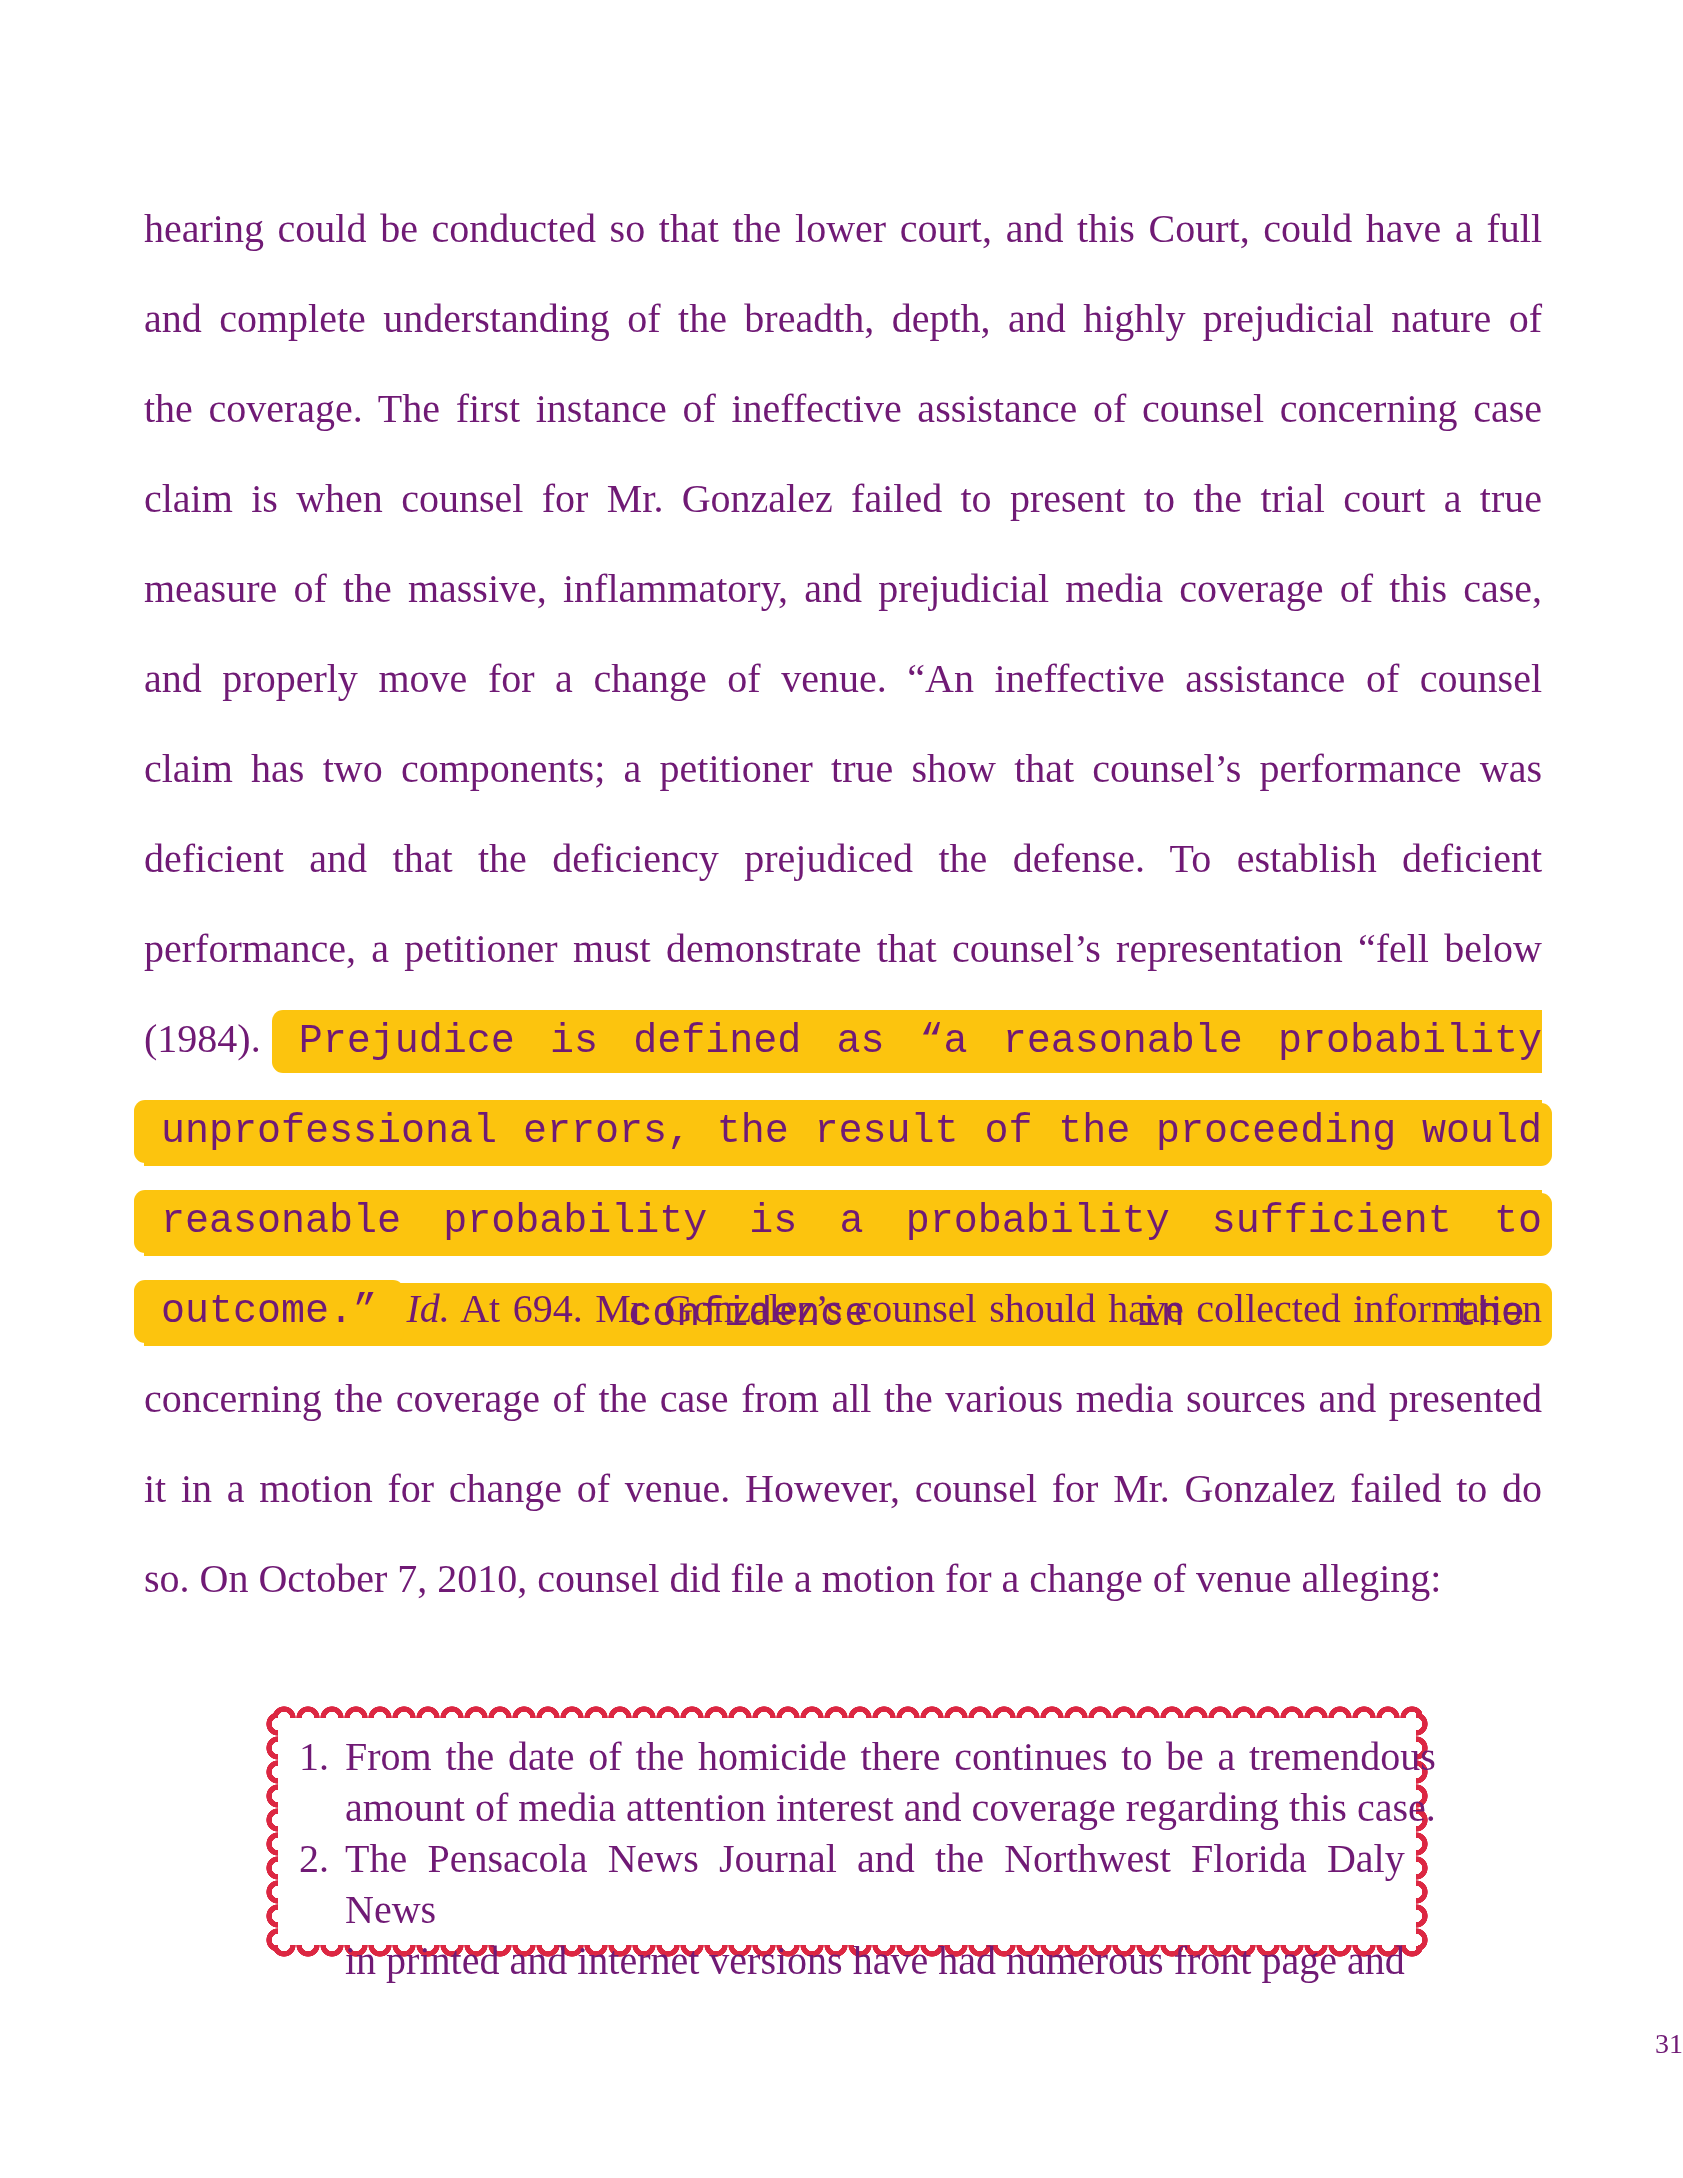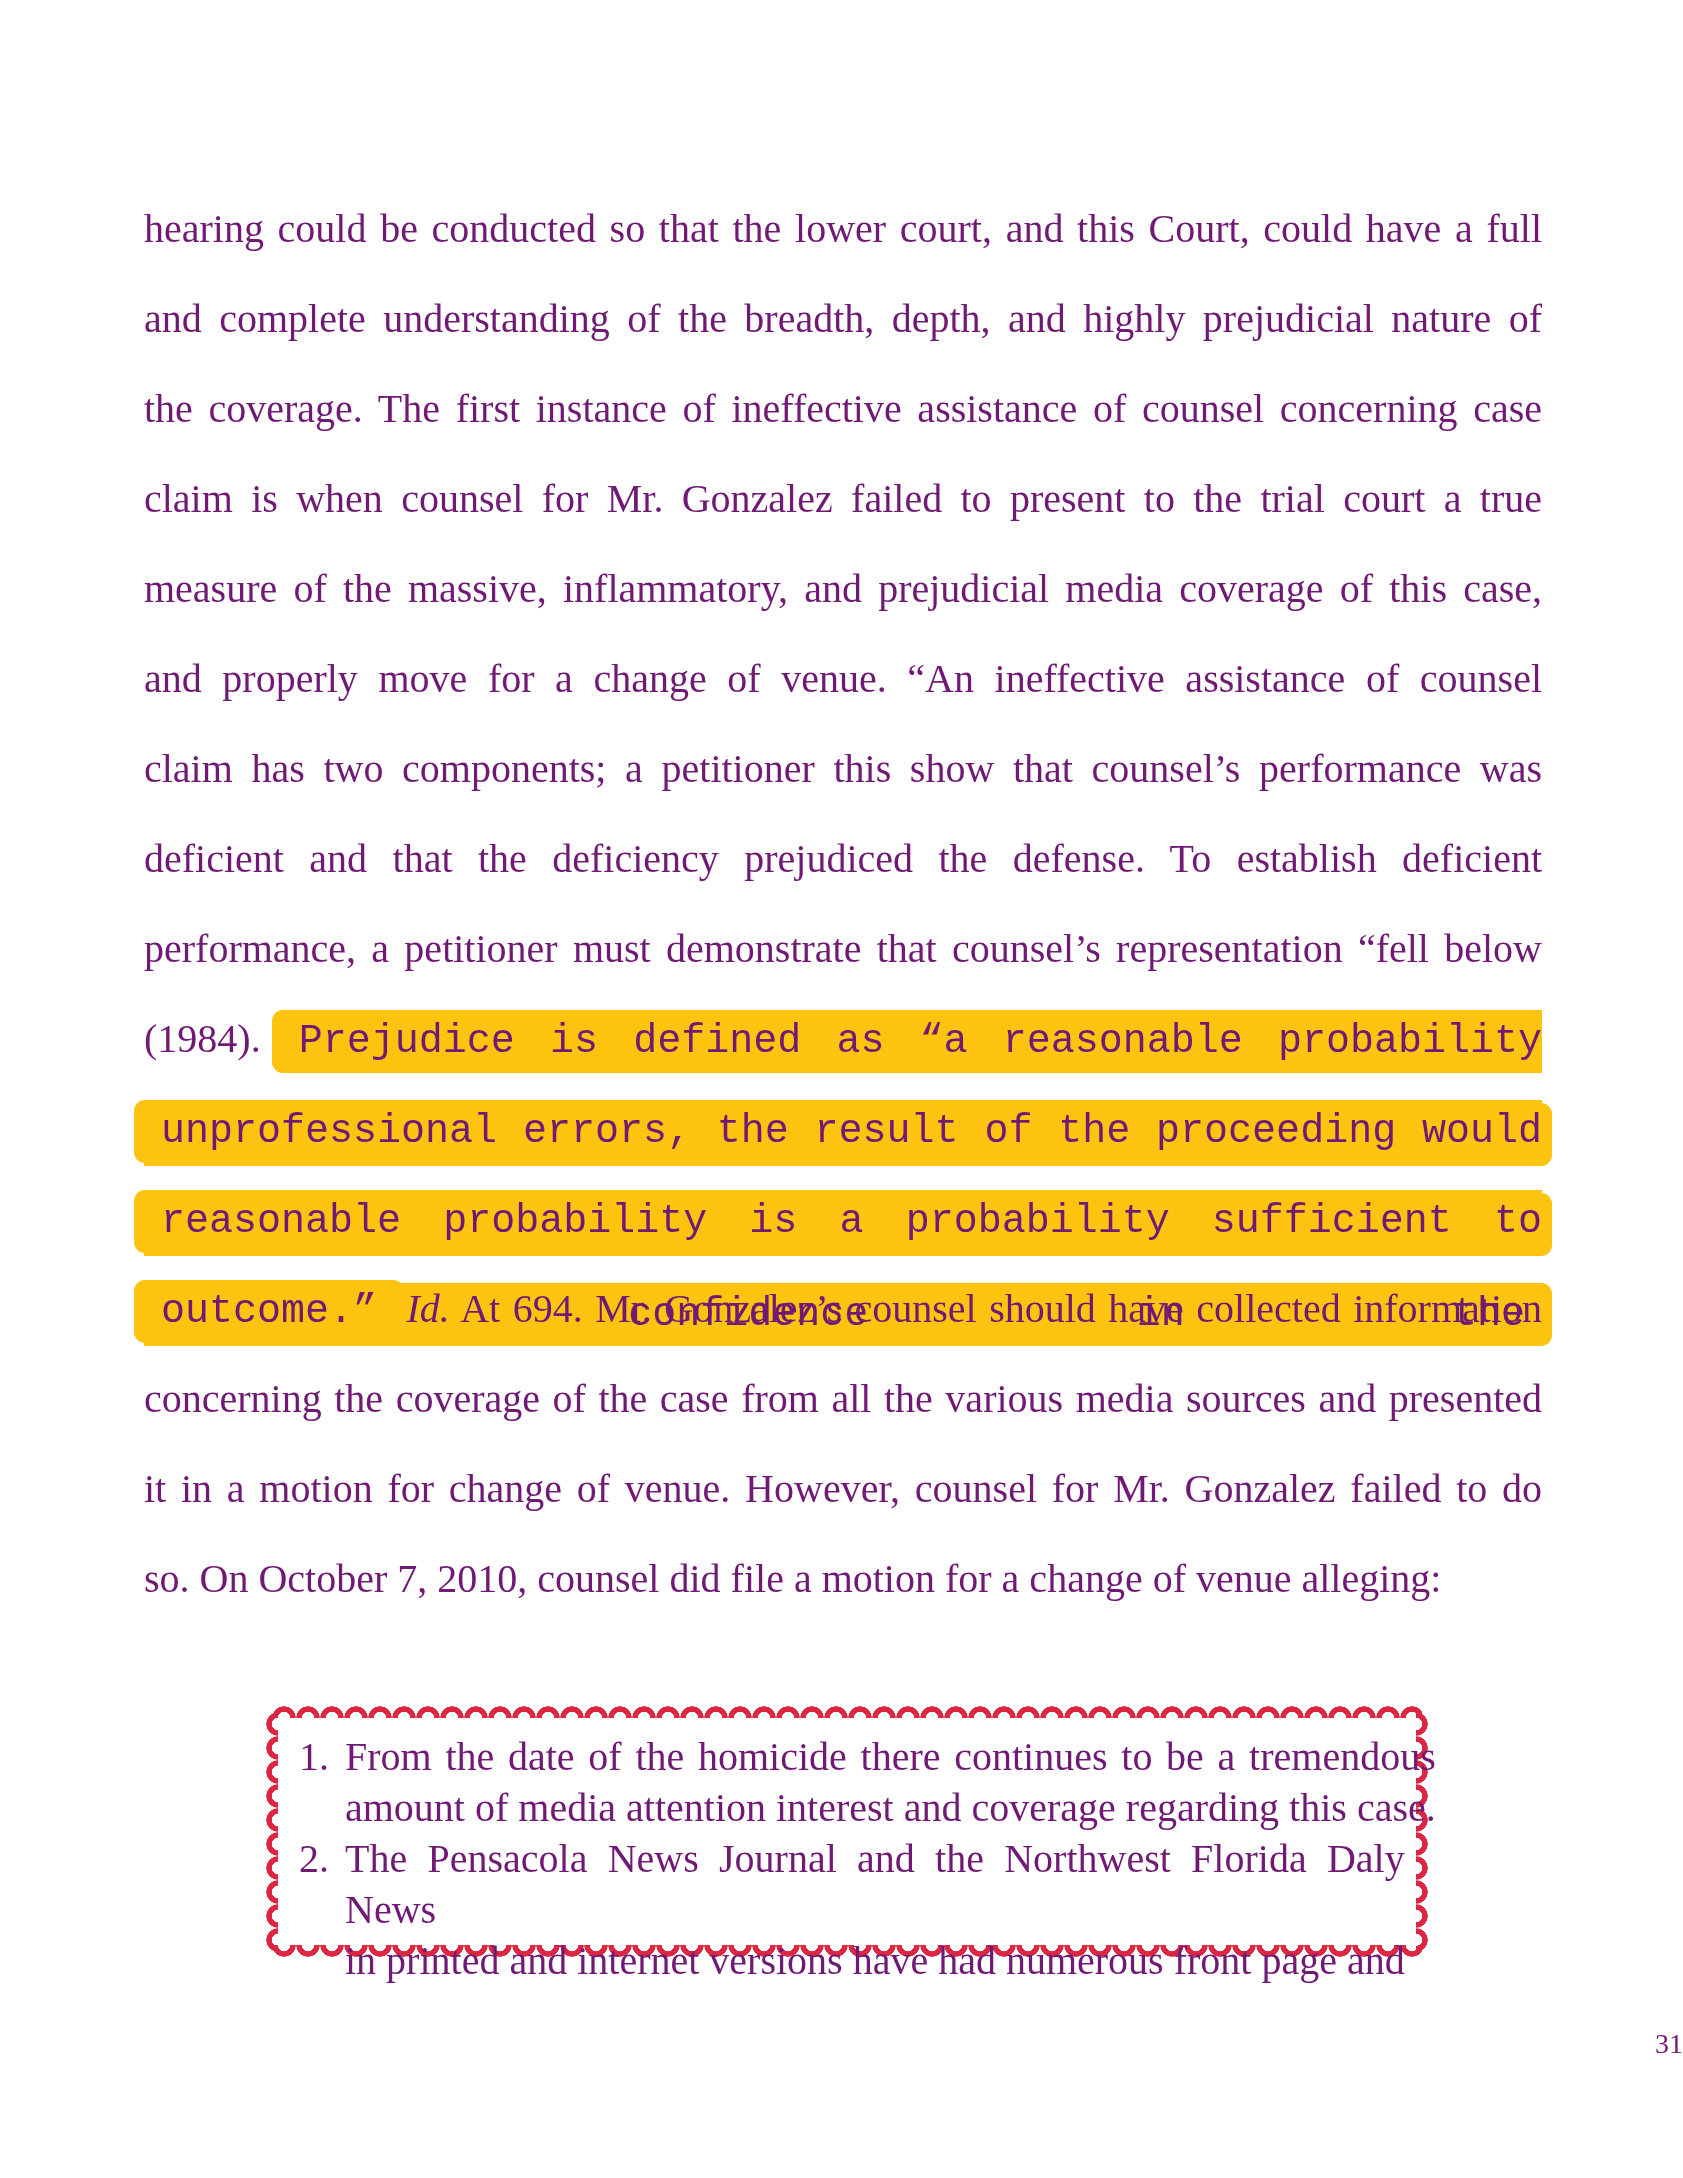--- a/index.html
+++ b/index.html
@@ -101,21 +101,21 @@
 <body>
 
 <div class="page">
   <div class="body-text" id="body-text">
       <div class="tline just"><span>hearing could be conducted so that the lower court, and this Court, could have a full</span></div>
       <div class="tline just"><span>and complete understanding of the breadth, depth, and highly prejudicial nature of</span></div>
       <div class="tline just"><span>the coverage. The first instance of ineffective assistance of counsel concerning case</span></div>
       <div class="tline just"><span>claim is when counsel for Mr. Gonzalez failed to present to the trial court a true</span></div>
       <div class="tline just"><span>measure of the massive, inflammatory, and prejudicial media coverage of this case,</span></div>
       <div class="tline just"><span>and properly move for a change of venue. “An ineffective assistance of counsel</span></div>
-      <div class="tline just"><span>claim has two components; a petitioner this show that counsel’s performance was</span></div>
+      <div class="tline just"><span>claim has two components; a petitioner true show that counsel’s performance was</span></div>
       <div class="tline just"><span>deficient and that the deficiency prejudiced the defense. To establish deficient</span></div>
       <div class="tline just"><span>performance, a petitioner must demonstrate that counsel’s representation “fell below</span></div>
       <div class="tline just"><span>(1984). </span><span class="hl">Prejudice is defined as “a reasonable probability that, but for counsel’s</span></div>
       <div class="tline just"><span class="hl">unprofessional errors, the result of the proceeding would have been different. A</span></div>
       <div class="tline just"><span class="hl">reasonable probability is a probability sufficient to undermine confidence in the</span></div>
       <div class="tline just"><span class="hl">outcome.”</span><span> </span><span class="it">Id.</span><span> At 694. Mr. Gonzalez’s counsel should have collected information</span></div>
       <div class="tline just"><span>concerning the coverage of the case from all the various media sources and presented</span></div>
       <div class="tline just"><span>it in a motion for change of venue. However, counsel for Mr. Gonzalez failed to do</span></div>
       <div class="tline"><span>so. On October 7, 2010, counsel did file a motion for a change of venue alleging:</span></div>
     </div>

